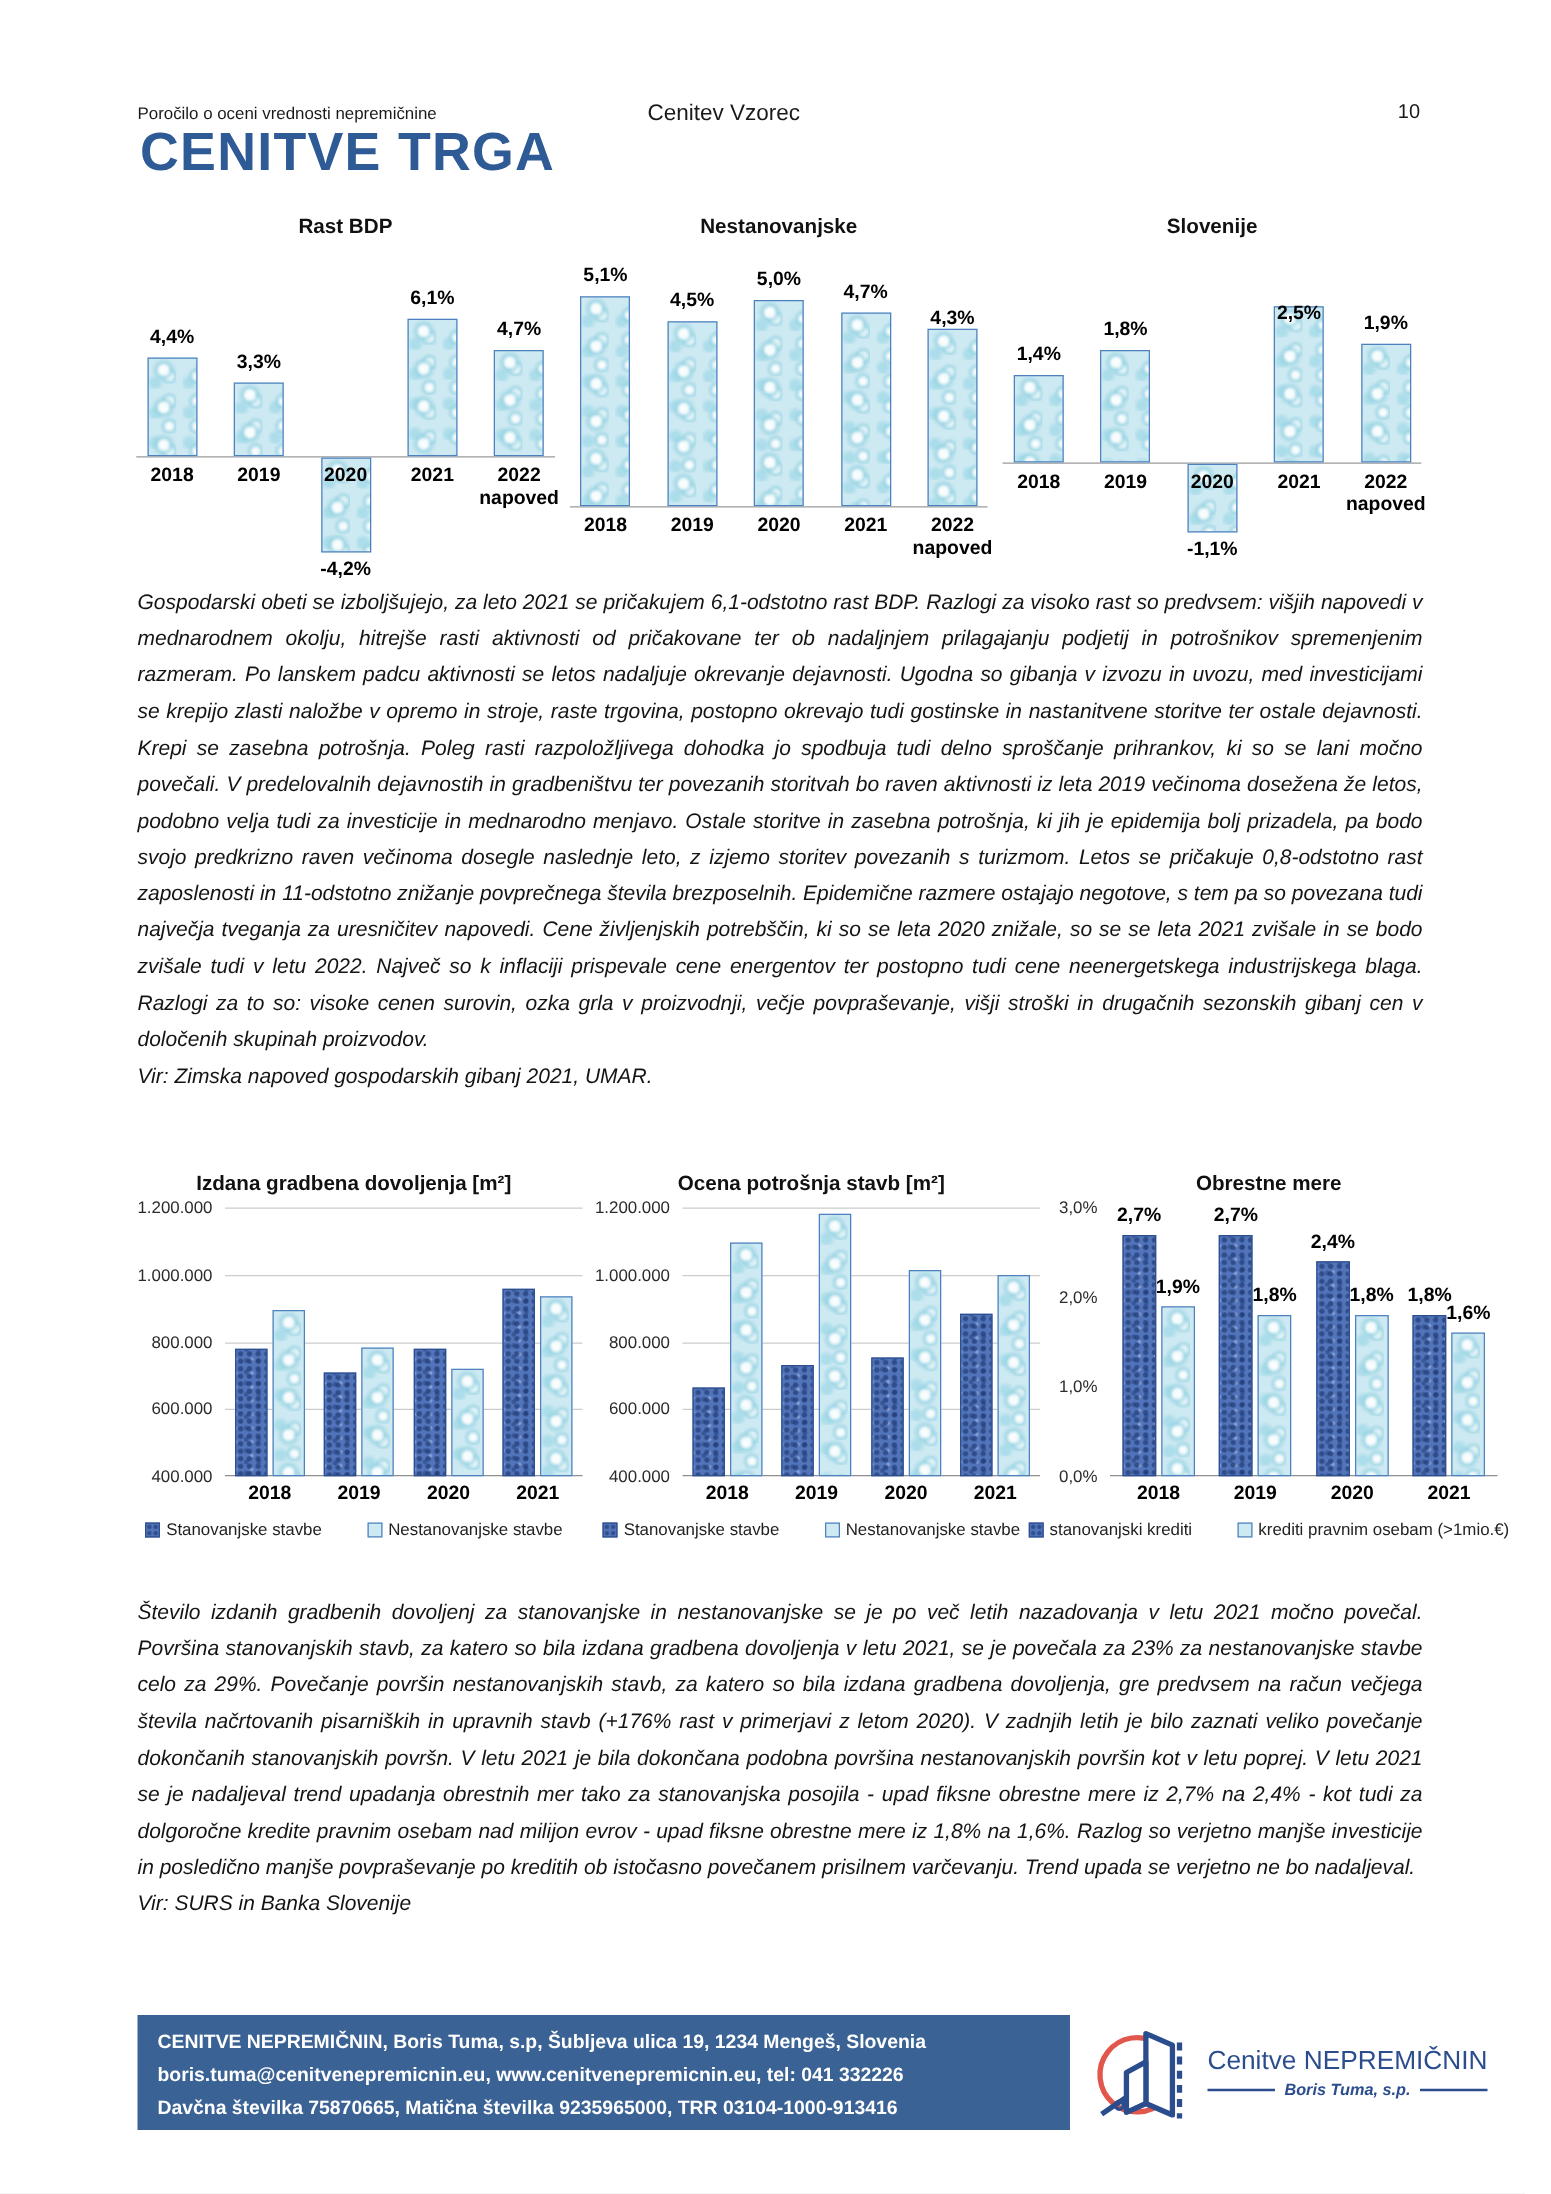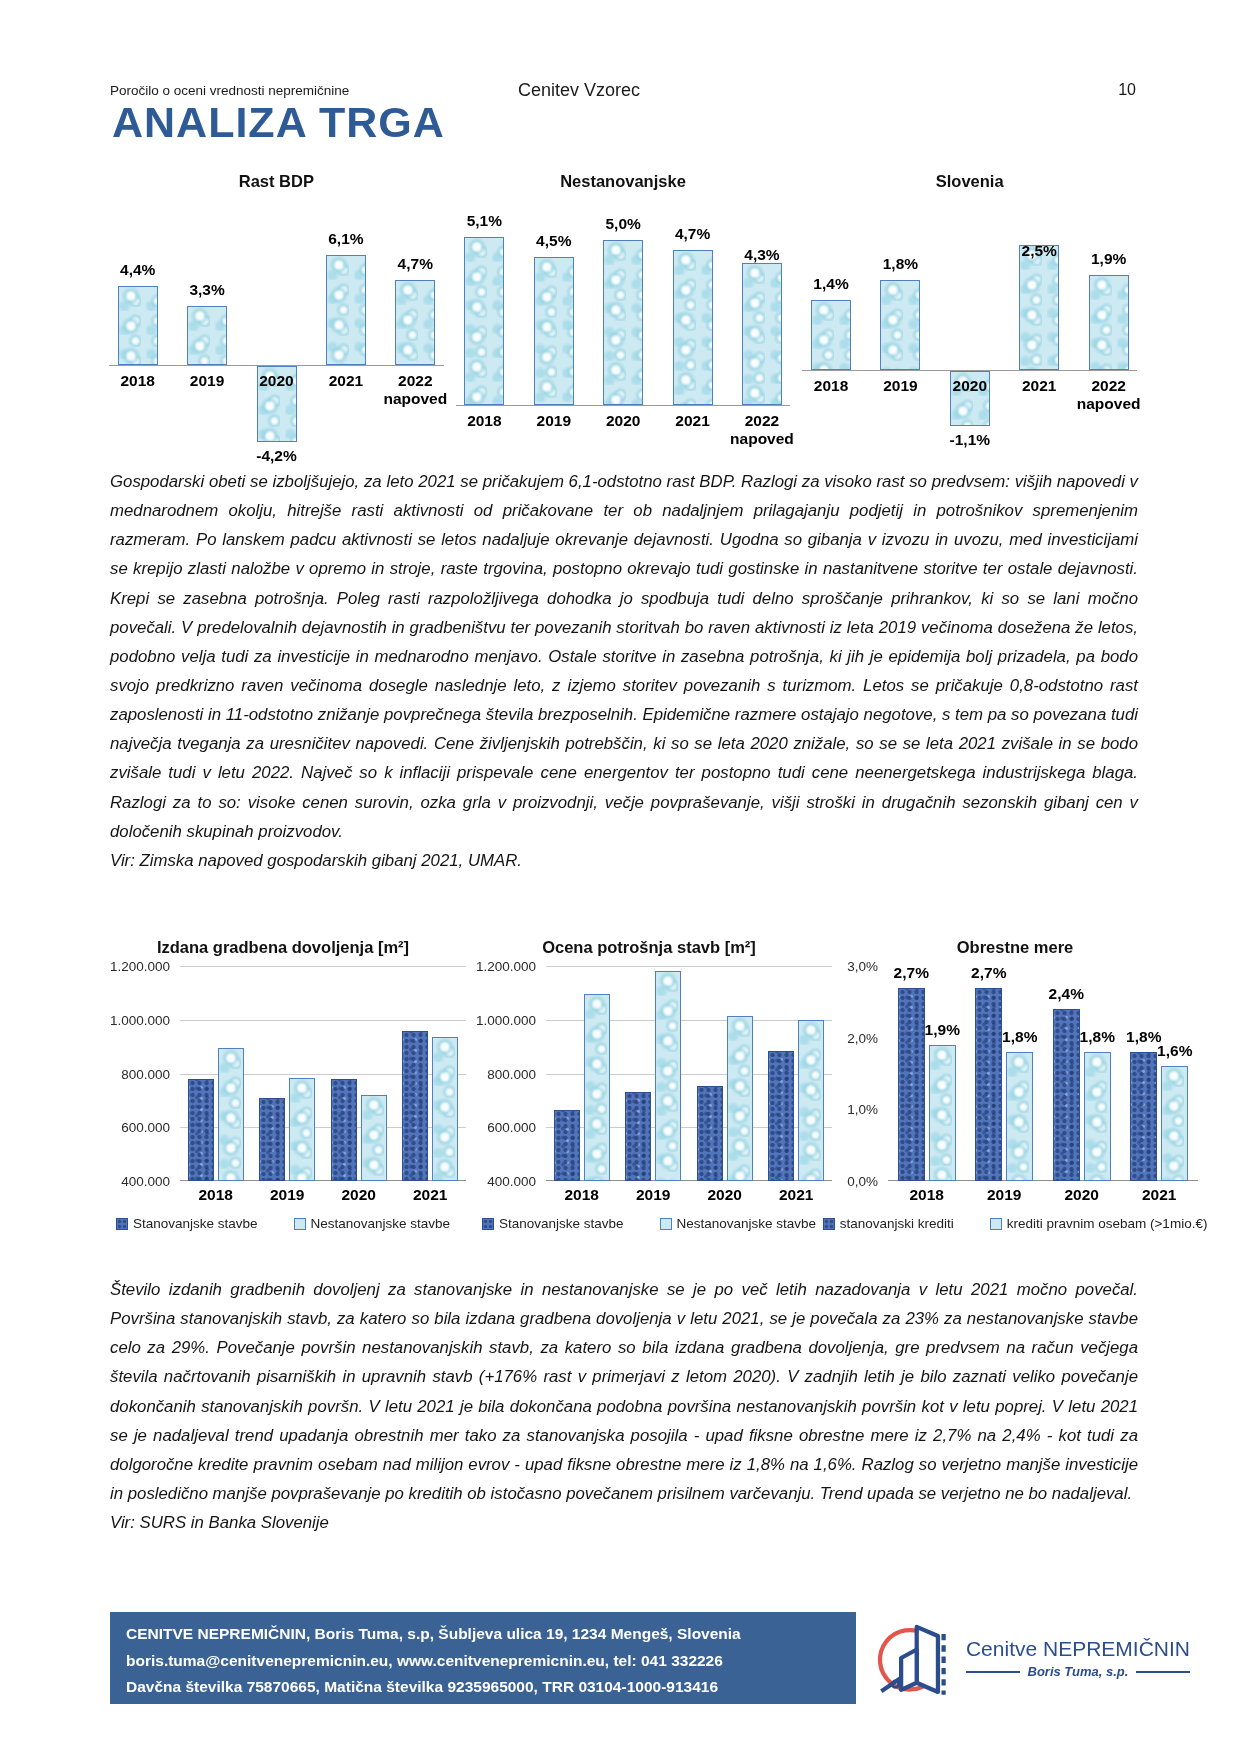--- a/index.html
+++ b/index.html
@@ -78,21 +78,21 @@
 <body>
 
 <div class="page">
 
   <div class="header">
     <span class="hleft">Poročilo o oceni vrednosti nepremičnine</span>
     <span class="hcenter">Cenitev Vzorec</span>
     <span class="hpage">10</span>
   </div>
 
-  <h1 class="ptitle">ANALIZA TRGA</h1>
+  <h1 class="ptitle">CENITVE TRGA</h1>
 
   <div class="crow crow1">
     <div class="chart">
         <div class="ctitle">Rast BDP</div>
         <div class="plot" style="height: 252px;">
           <div class="axisline" style="top: 165px;"></div>
           <div class="bar light" style="left: 14.7px; width: 40px; height: 79.2px; top: 85.8px;"></div>
           <div class="vlabel" style="left: 0px; width: 69.4px; top: 60.8px;">4,4%</div>
           <div class="cat" style="left: 0px; width: 69.4px; top: 172px;">2018</div>
           <div class="bar light" style="left: 84.1px; width: 40px; height: 59.4px; top: 105.6px;"></div>
@@ -124,21 +124,21 @@
           <div class="cat" style="left: 138.8px; width: 69.4px; top: 212px;">2020</div>
           <div class="bar light" style="left: 222.9px; width: 40px; height: 155.1px; top: 49.9px;"></div>
           <div class="vlabel" style="left: 208.2px; width: 69.4px; top: 24.9px;">4,7%</div>
           <div class="cat" style="left: 208.2px; width: 69.4px; top: 212px;">2021</div>
           <div class="bar light" style="left: 292.3px; width: 40px; height: 141.9px; top: 63.1px;"></div>
           <div class="vlabel" style="left: 277.6px; width: 69.4px; top: 46px;">4,3%</div>
           <div class="cat" style="left: 277.6px; width: 69.4px; top: 212px;">2022<span class="note">napoved</span></div>
         </div>
       </div>
     <div class="chart">
-        <div class="ctitle">Slovenia</div>
+        <div class="ctitle">Slovenije</div>
         <div class="plot" style="height: 252px;">
           <div class="axisline" style="top: 170px;"></div>
           <div class="bar light" style="left: 14.7px; width: 40px; height: 70px; top: 100px;"></div>
           <div class="vlabel" style="left: 0px; width: 69.4px; top: 75px;">1,4%</div>
           <div class="cat" style="left: 0px; width: 69.4px; top: 177px;">2018</div>
           <div class="bar light" style="left: 84.1px; width: 40px; height: 90px; top: 80px;"></div>
           <div class="vlabel" style="left: 69.4px; width: 69.4px; top: 55px;">1,8%</div>
           <div class="cat" style="left: 69.4px; width: 69.4px; top: 177px;">2019</div>
           <div class="bar light" style="left: 153.5px; width: 40px; height: 55px; top: 171px;"></div>
           <div class="vlabel" style="left: 138.8px; width: 69.4px; top: 231px;">-1,1%</div>

